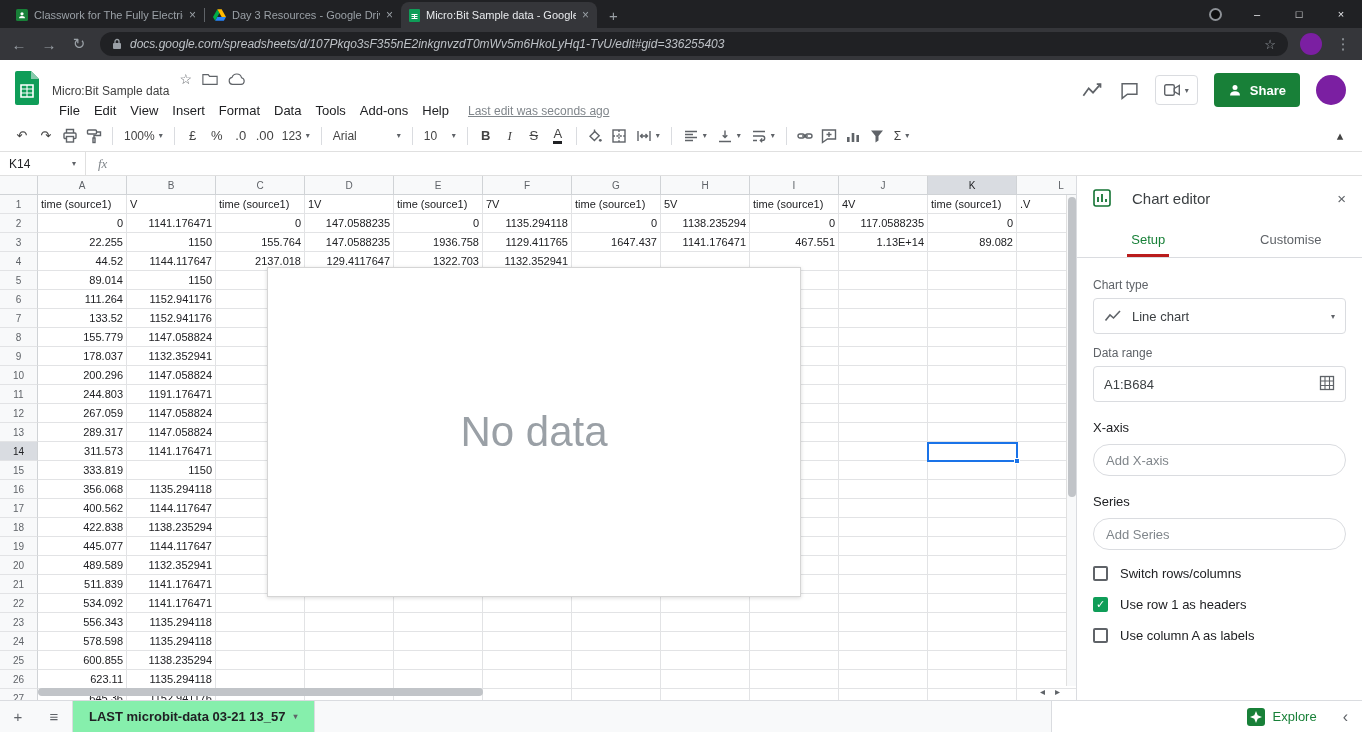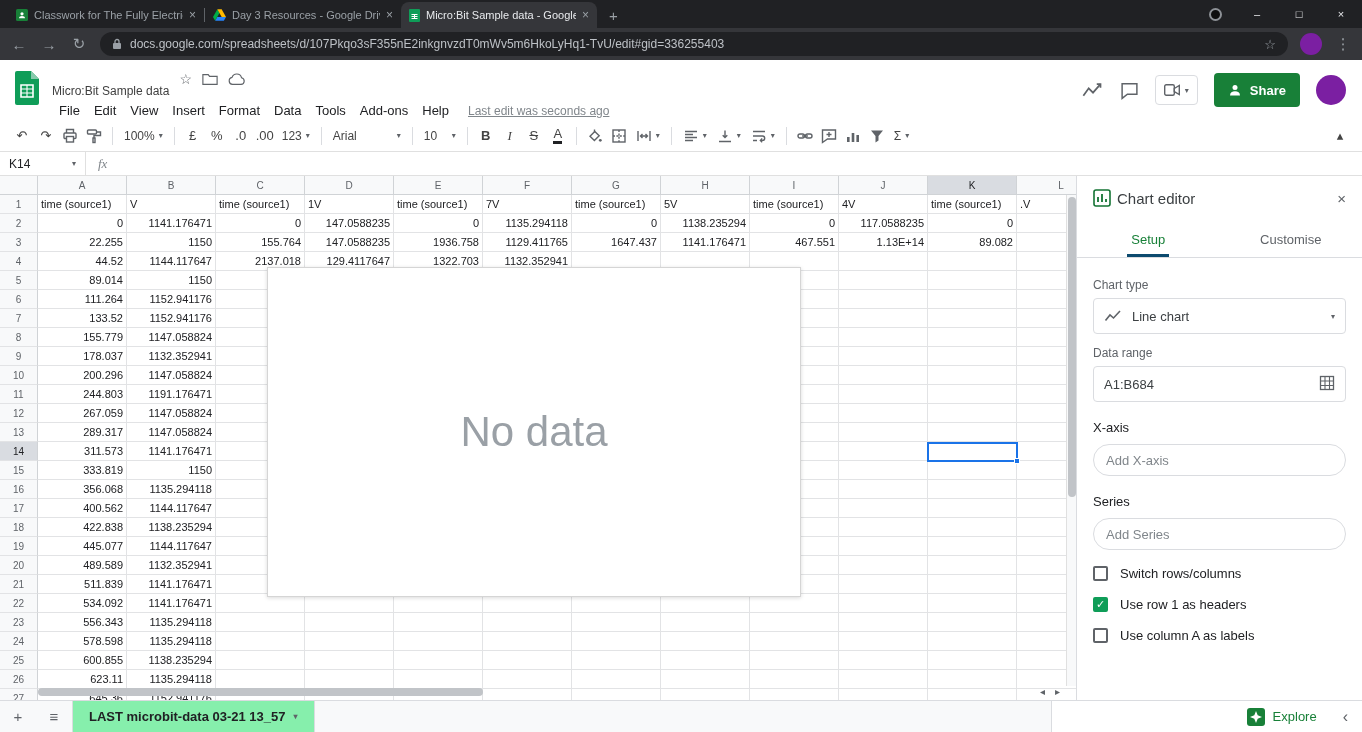--- a/index.html
+++ b/index.html
@@ -15,21 +15,21 @@
   .tab-close { color:#9aa0a6; font-size:12px; cursor:default; }
   .tabsep { width:1px; height:14px; background:#5f6368; align-self:center; }
   .newtab { color:#9aa0a6; font-size:15px; padding:0 12px 4px; }
   .win-controls { display:flex; align-items:center; height:28px; }
   .media-circle { width:13px; height:13px; border-radius:50%; background:#0e0e0e; border:2px solid #8d9196; margin-right:14px; }
   .winbtn { width:42px; height:28px; display:flex; align-items:center; justify-content:center; color:#e8eaed; font-size:11px; }
 
   .addressbar { height:32px; background:#35363a; display:flex; align-items:center; padding:0 10px; gap:12px; }
   .nav-ic { color:#9aa0a6; font-size:15px; width:18px; text-align:center; }
   .omnibox { flex:1; height:24px; background:#202124; border-radius:12px; display:flex; align-items:center; padding:0 12px; gap:8px; }
-  .url { font-size:12px; color:#bdc1c6; white-space:nowrap; overflow:hidden; flex:1; }
+  .url { font-size:12px; color:#bdc1c6; white-space:nowrap; overflow:hidden; flex:1;font-style:italic; }
   .omni-star { color:#9aa0a6; font-size:13px; }
   .avatar-sm { width:22px; height:22px; border-radius:50%; background:#7b1fa2; }
 
   
   .app-header { height:60px; display:flex; align-items:center; padding:0 16px 0 14px; background:#fff; }
   .logo { margin-right:12px; flex:none; }
   .header-main { flex:1; min-width:0; }
   .title-row { display:flex; align-items:center; gap:10px; }
   .doc-title { font-size:12px; color:#404040;margin-top:24px; }
   .h-ic { color:#5f6368; font-size:14px; display:flex; align-items:center; }
@@ -76,27 +76,27 @@
   .selection { position:absolute; left:927px; top:266px; width:91px; height:20px; border:2px solid #1a73e8; z-index:4; }
   .fill-handle { position:absolute; right:-4px; bottom:-4px; width:6px; height:6px; background:#1a73e8; border:1px solid #fff; }
 
   .vscroll { position:absolute; right:0; top:19px; bottom:14px; width:10px; background:#f8f9fa; border-left:1px solid #e0e0e0; z-index:8; }
   .vthumb { position:absolute; left:1px; top:2px; width:8px; height:300px; background:#c1c4c8; border-radius:4px; }
   .hthumb { position:absolute; left:38px; bottom:4px; width:445px; height:8px; background:#c1c4c8; border-radius:4px; z-index:8; }
   .scroll-arrows { position:absolute; right:16px; bottom:3px; display:flex; gap:10px; color:#5f6368; font-size:10px; z-index:8; }
 
   
   .chart-editor { width:286px; border-left:1px solid #dadce0; background:#fff; display:flex; flex-direction:column; }
-  .ce-header { height:44px; display:flex; align-items:center; gap:6px; padding:0 16px; }
+  .ce-header { height:44px; display:flex; align-items:center; gap:21px; padding:0 16px; }
   .ce-title { flex:1; font-size:15px; color:#3c4043; }
   .ce-close { color:#5f6368; font-size:15px; }
   .ce-tabs { display:flex; border-bottom:1px solid #dadce0; height:38px; }
   .ce-tab { flex:1; display:flex; align-items:flex-end; justify-content:center; font-size:13px; color:#5f6368; }
   .ce-tab span { padding:0 4px 10px; }
-  .ce-tab.active span { color:#188038; border-bottom:3px solid #0c4a6e; padding-bottom:7px; }
+  .ce-tab.active span { color:#188038; border-bottom:3px solid #b91c1c; padding-bottom:7px; }
   .ce-body { padding:8px 16px; }
   .ce-label { font-size:12px; color:#5f6368; margin:12px 0 6px; }
   .ce-select, .ce-field { height:36px; border:1px solid #dadce0; border-radius:4px; display:flex; align-items:center; gap:10px; padding:0 10px; font-size:13px; color:#3c4043; }
   .ce-select .caret, .ce-field .field-ic { margin-left:auto; }
   .section-label { font-size:13px; color:#202124; margin:18px 0 9px; }
   .pill { height:32px; border:1px solid #dadce0; border-radius:16px; display:flex; align-items:center; padding:0 12px; font-size:13px; color:#80868b; }
   .checkrow { display:flex; align-items:center; gap:12px; margin:16px 0; font-size:13px; color:#202124; }
   .cbox { width:15px; height:15px; border:2px solid #5f6368; border-radius:2px; flex:none; display:flex; align-items:center; justify-content:center; }
   .cbox.checked { background:#0f9d58; border-color:#0f9d58; color:#fff; font-size:11px; }
 

